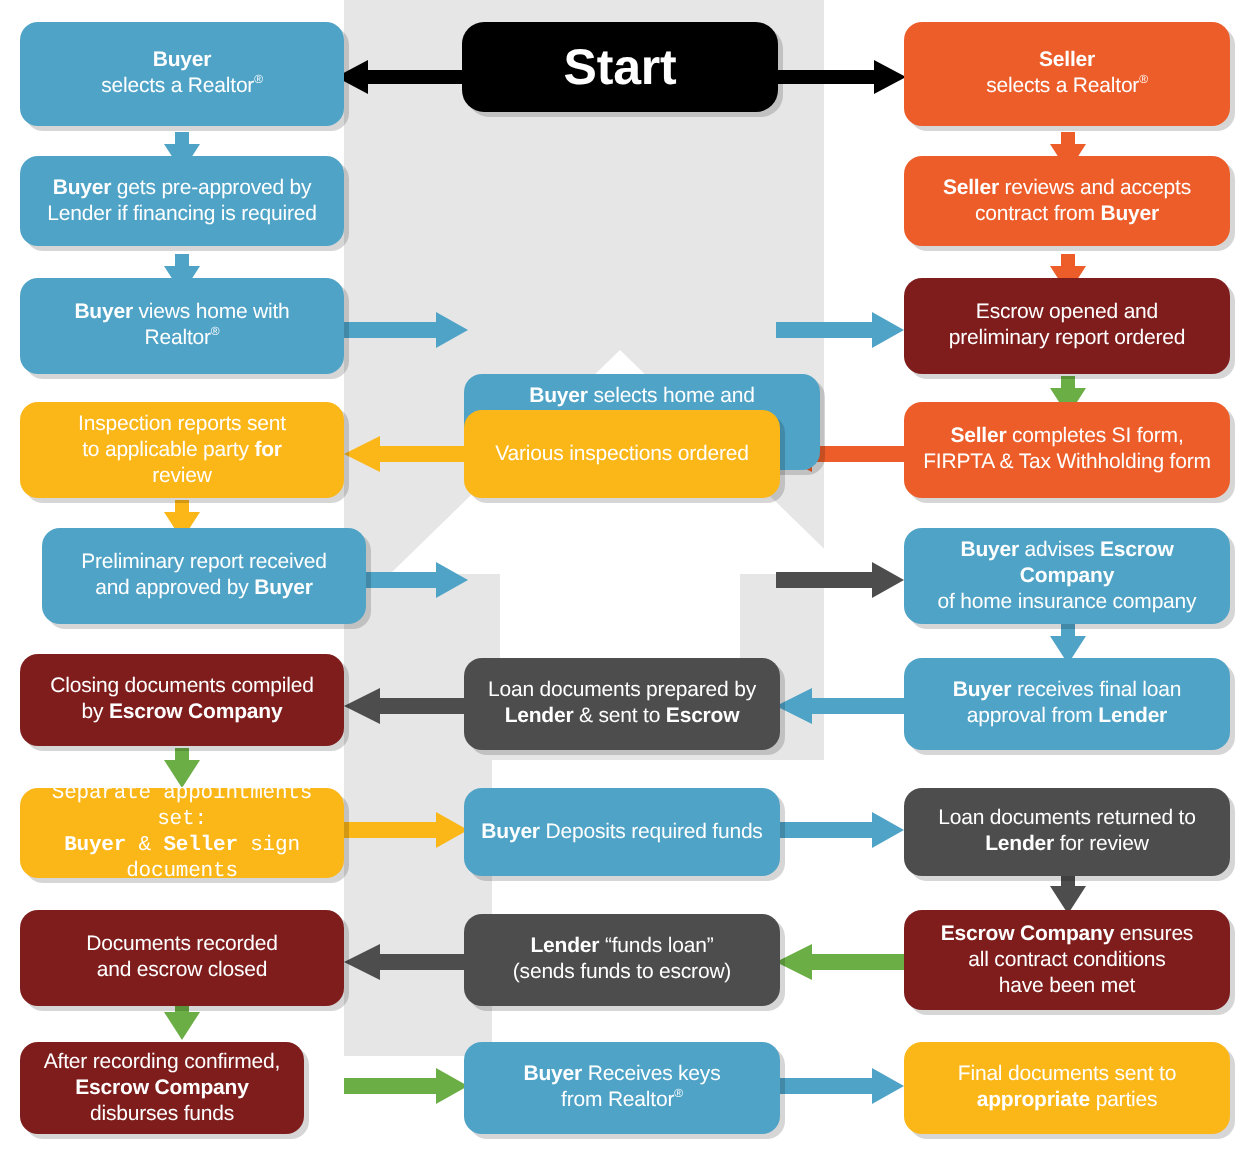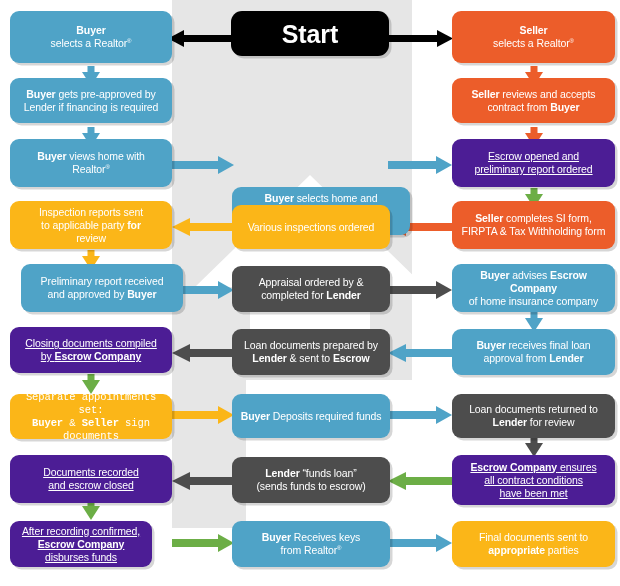--- a/index.html
+++ b/index.html
@@ -19,21 +19,21 @@
     position:absolute;border-radius:9px;color:#fff;
     display:flex;align-items:center;justify-content:center;text-align:center;
     font-size:10.5px;line-height:13px;padding:19px 7px;box-sizing:border-box;
     box-shadow:2.5px 2.5px 0 rgba(0,0,0,0.16);
     letter-spacing:-0.1px;
   }
   .node b{font-weight:bold;}
   .node .txt{display:block;}
   .blue{background:#4fa3c7;}
   .red{background:#ec5d2a;}
-  .green{background:#4c1d95;text-decoration:underline;}
+  .green{background:#7f1d1d;}
   .amber{background:#fbb618;}
   .gray{background:#4d4d4d;}
   .black{background:#000000;border-radius:11px;font-size:25px;font-weight:bold;line-height:28px;}
   sup.reg{font-size:6px;vertical-align:super;line-height:0;}
 
   
   .conn{position:absolute;}
   .conn svg{display:block;overflow:visible;}
 </style>
 </head>
@@ -304,23 +304,20 @@
   <div class="node green" style="left:10px;top:521px;width:142px;height:46px;">
     <span class="txt">After recording confirmed,<br><b>Escrow Company</b> disburses funds</span>
   </div>
 
   <div class="node blue" style="left:232px;top:139px;width:178px;height:48px;margin-top:48px;">
     <span class="txt"><b>Buyer</b> selects home and<br>submits <b>contract offer,</b> if<br>contract gets accepted</span>
   </div>
   <div class="node amber" style="left:232px;top:205px;width:158px;height:44px;">
     <span class="txt">Various inspections ordered</span>
   </div>
-  <div class="node gray" style="left:232px;top:266px;width:158px;height:46px;">
-    <span class="txt">Appraisal ordered by &amp;<br>completed for <b>Lender</b></span>
-  </div>
   <div class="node gray" style="left:232px;top:329px;width:158px;height:46px;text-align:center;">
     <span class="txt">Loan documents prepared by<br><b>Lender</b> &amp; sent to <b>Escrow</b></span>
   </div>
   <div class="node blue" style="left:232px;top:394px;width:158px;height:44px;align-items:center;">
     <span class="txt"><b>Buyer</b> Deposits required funds</span>
   </div>
   <div class="node gray" style="left:232px;top:457px;width:158px;height:46px;">
     <span class="txt"><b>Lender</b> “funds loan”<br>(sends funds to escrow)</span>
   </div>
   <div class="node blue" style="left:232px;top:521px;width:158px;height:46px;">

